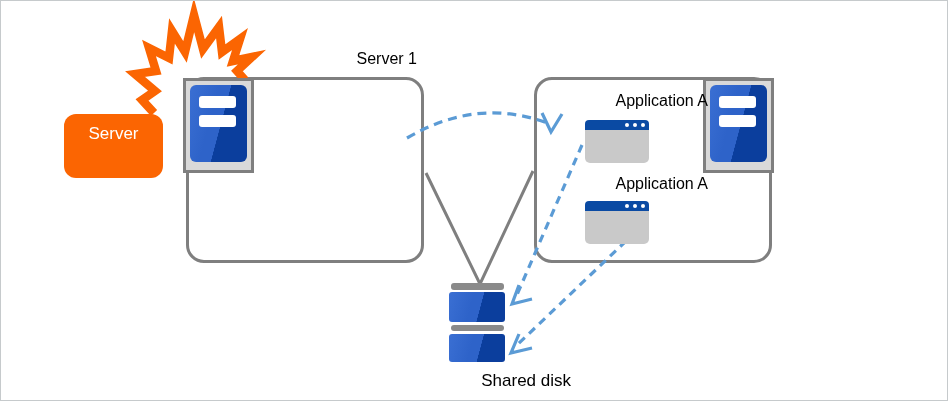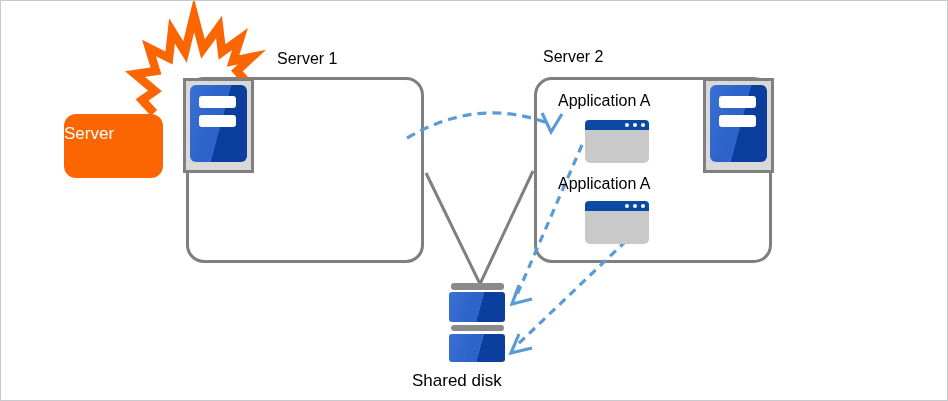--- a/index.html
+++ b/index.html
@@ -1,21 +1,21 @@
 <!DOCTYPE html>
 <html><head>
 <meta charset="utf-8">
 <style>
   html,body{margin:0;padding:0;background:#fff;}
   body{font-family:"Liberation Sans",sans-serif;}
   .canvas{
     position:relative;width:946px;height:399px;background:#ffffff;
     border:1px solid #c6cacc;overflow:hidden;
   }
-  .lbl{position:absolute;color:#000;font-size:16px;text-align:left;white-space:nowrap;}
+  .lbl{position:absolute;color:#000;font-size:16px;text-align:right;white-space:nowrap;}
   
   .server-box{
     position:absolute;top:76px;width:238px;height:186px;
     border:3px solid #7f7f7f;border-radius:18px;background:transparent;box-sizing:border-box;
   }
   .server1-box{left:185px;}
   .server2-box{left:533px;}
   .title-server1{left:276px;top:49px;width:140px;}
   .title-server2{left:542px;top:47px;width:140px;}
   .title-failover{left:413px;top:81px;width:140px;}
@@ -52,25 +52,25 @@
   
   .disk-bar{position:absolute;left:450px;width:53px;background:#8a8a8a;border-radius:3px;}
   .disk-bar.t{top:282px;height:7px;}
   .disk-bar.m{top:324px;height:6px;}
   .disk-box{
     position:absolute;left:448px;width:56px;border-radius:3px;
     background:linear-gradient(105deg,#3a6fd3 0%,#2e63c9 40%,#2e63c9 55%,#0b3e9d 55.5%);
   }
   .disk-box.b1{top:291px;height:30px;}
   .disk-box.b2{top:333px;height:28px;}
-  .lbl-disk{left:411px;top:370px;width:150px;font-size:17px;}
+  .lbl-disk{left:420px;top:370px;width:150px;font-size:17px;}
   
   .callout{
     position:absolute;left:63px;top:113px;width:99px;height:64px;border-radius:12px;
-    background:#fb6502;color:#fff;text-align:left;font-size:17px;line-height:23px;
+    background:#fb6502;color:#fff;text-align:center;font-size:17px;line-height:23px;
     padding-top:8px;box-sizing:border-box;
   }
   
   .overlay{position:absolute;left:0;top:0;width:946px;height:399px;}
 </style>
 </head>
 <body>
 
 <div class="canvas">
 
@@ -126,18 +126,17 @@
   <div class="disk-bar t"></div>
   <div class="disk-box b1"></div>
   <div class="disk-bar m"></div>
   <div class="disk-box b2"></div>
 
   <div class="callout">
     <div>Server</div>
   </div>
 
   <div class="lbl title-server1">Server 1</div>
-  <div class="lbl title-server2">Server 2</div>
   <div class="lbl lbl-app1">Application A</div>
   <div class="lbl lbl-app2">Application A</div>
   <div class="lbl lbl-disk">Shared disk</div>
 
 </div>
 
 </body></html>

